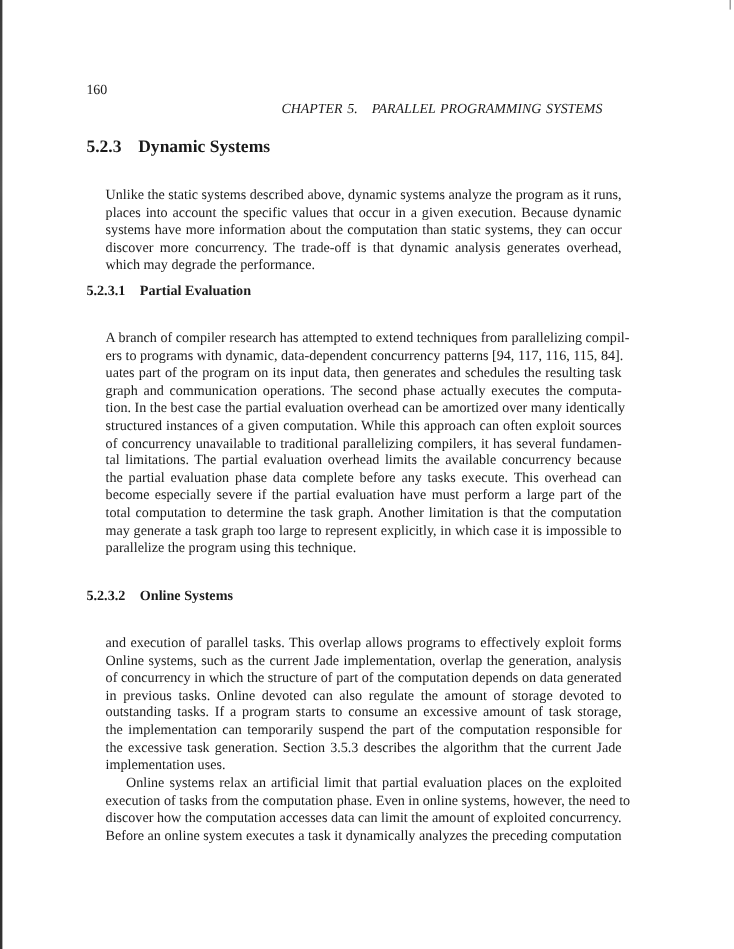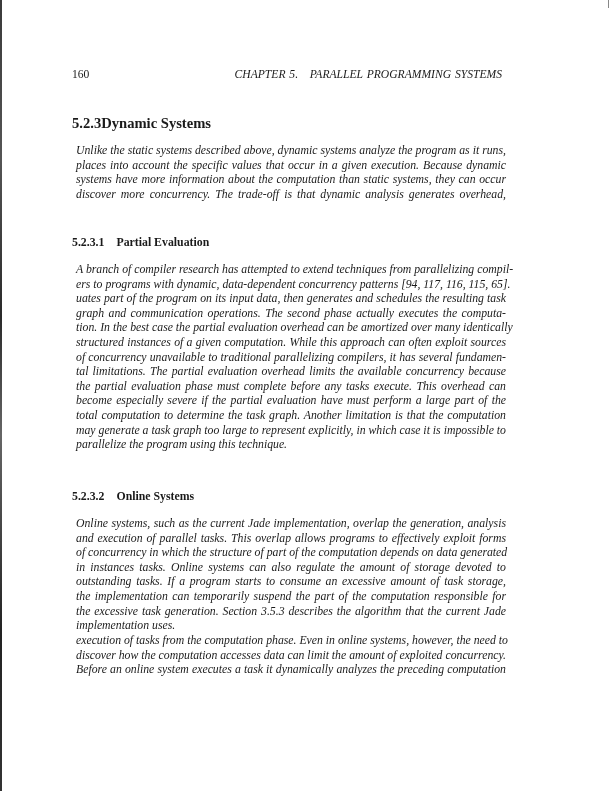--- a/index.html
+++ b/index.html
@@ -47,21 +47,21 @@
       line-height: 14px;
     }
     .running-head .page-number {
       position: absolute;
       left: 0;
       top: 0;
     }
     .running-head .chapter-title {
       position: absolute;
       right: 0;
-      top: 0;
+      top: 16px;
       font-style: italic;
       word-spacing: 1px;
     }
     .section-heading {
       position: absolute;
       left: 0;
       top: 114px;
       font-size: 14.6px;
       font-weight: bold;
       line-height: 18px;
@@ -72,31 +72,30 @@
       left: 0;
       font-size: 11.8px;
       font-weight: bold;
       line-height: 14px;
       white-space: nowrap;
       text-align: right;
     }
     .heading-number {
       display: inline-block;
     }
-    .section-heading .heading-number { }
+    .section-heading .heading-number { margin-right: 14px; }
     .subsection-heading .heading-number { margin-right: 12px; }
     .paragraph {
       position: absolute;
       left: 0;
       width: 430px;
       font-size: 11.75px;
       line-height: 14.6px;
       text-align: justify;
-      margin: 4px;
-      font-style: italic;
+      margin: 16px;
     }
     .paragraph .line {
       display: block;
       text-align: justify;
       text-align-last: justify;
       white-space: nowrap;
       height: 14.6px;
     }
     .paragraph .line.last {
       text-align-last: left;
@@ -120,56 +119,58 @@
 
   <div class="section-heading">
     <span class="heading-number">5.2.3</span><span>Dynamic Systems</span>
   </div>
 
   <p class="paragraph" style="top:140px;">
     <span class="line">Unlike the static systems described above, dynamic systems analyze the program as it runs,</span>
     <span class="line">places into account the specific values that occur in a given execution.  Because dynamic</span>
     <span class="line">systems have more information about the computation than static systems, they can occur</span>
     <span class="line">discover more concurrency.  The trade-off is that dynamic analysis generates overhead,</span>
+    <span class="line last">which may degrade the performance.</span>
   </p>
 
   <div class="subsection-heading" style="top:235px;">
     <span class="heading-number">5.2.3.1</span><span>Partial Evaluation</span>
   </div>
 
   <p class="paragraph" style="top:259px;">
     <span class="line">A branch of compiler research has attempted to extend techniques from parallelizing compil-</span>
-    <span class="line">ers to programs with dynamic, data-dependent concurrency patterns [94, 117, 116, 115, 65].</span>
+    <span class="line">ers to programs with dynamic, data-dependent concurrency patterns [94, 117, 116, 115, 84].</span>
     <span class="line">uates part of the program on its input data, then generates and schedules the resulting task</span>
     <span class="line">graph and communication operations.  The second phase actually executes the computa-</span>
     <span class="line">tion.  In the best case the partial evaluation overhead can be amortized over many identically</span>
     <span class="line">structured instances of a given computation. While this approach can often exploit sources</span>
     <span class="line">of concurrency unavailable to traditional parallelizing compilers, it has several fundamen-</span>
     <span class="line">tal limitations.  The partial evaluation overhead limits the available concurrency because</span>
-    <span class="line">the partial evaluation phase must complete before any tasks execute.  This overhead can</span>
+    <span class="line">the partial evaluation phase data complete before any tasks execute.  This overhead can</span>
     <span class="line">become especially severe if the partial evaluation have must perform a large part of the</span>
     <span class="line">total computation to determine the task graph.  Another limitation is that the computation</span>
     <span class="line">may generate a task graph too large to represent explicitly, in which case it is impossible to</span>
     <span class="line last">parallelize the program using this technique.</span>
   </p>
 
   <div class="subsection-heading" style="top:489px;">
     <span class="heading-number">5.2.3.2</span><span>Online Systems</span>
   </div>
 
   <p class="paragraph" style="top:513px;">
+    <span class="line">and execution of parallel tasks.  This overlap allows programs to effectively exploit forms</span>
     <span class="line">Online systems, such as the current Jade implementation, overlap the generation, analysis</span>
-    <span class="line">and execution of parallel tasks.  This overlap allows programs to effectively exploit forms</span>
     <span class="line">of concurrency in which the structure of part of the computation depends on data generated</span>
-    <span class="line">in instances tasks.  Online systems can also regulate the amount of storage devoted to</span>
+    <span class="line">in previous tasks.  Online devoted can also regulate the amount of storage devoted to</span>
     <span class="line">outstanding tasks.  If a program starts to consume an excessive amount of task storage,</span>
     <span class="line">the implementation can temporarily suspend the part of the computation responsible for</span>
     <span class="line">the excessive task generation.  Section 3.5.3 describes the algorithm that the current Jade</span>
     <span class="line last">implementation uses.</span>
   </p>
 
   <p class="paragraph" style="top:630px;">
+    <span class="line indent">Online systems relax an artificial limit that partial evaluation places on the exploited</span>
     <span class="line">execution of tasks from the computation phase.  Even in online systems, however, the need to</span>
     <span class="line">discover how the computation accesses data can limit the amount of exploited concurrency.</span>
     <span class="line">Before an online system executes a task it dynamically analyzes the preceding computation</span>
   </p>
 
 </div>
 
 </body></html>

